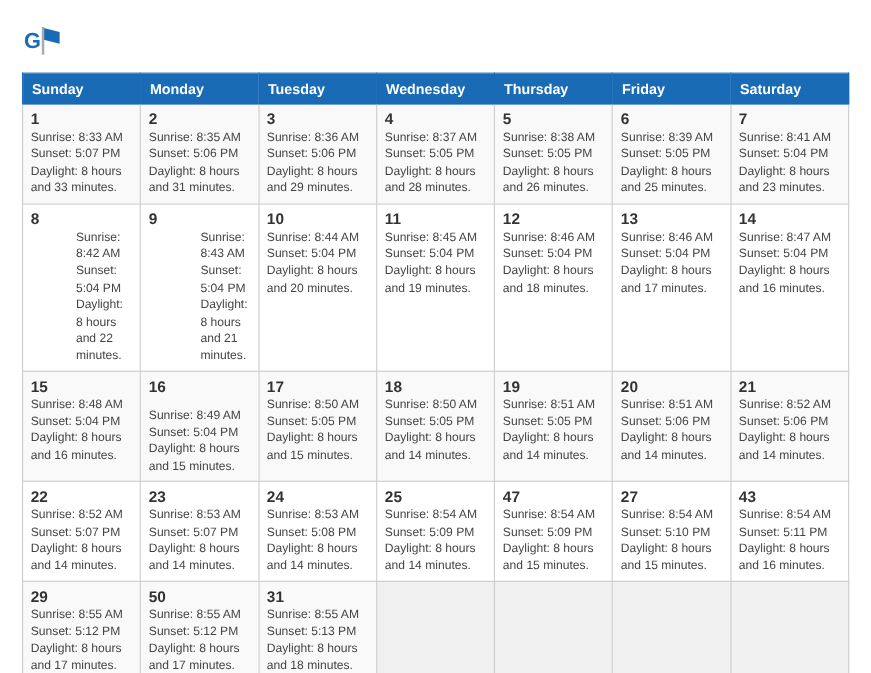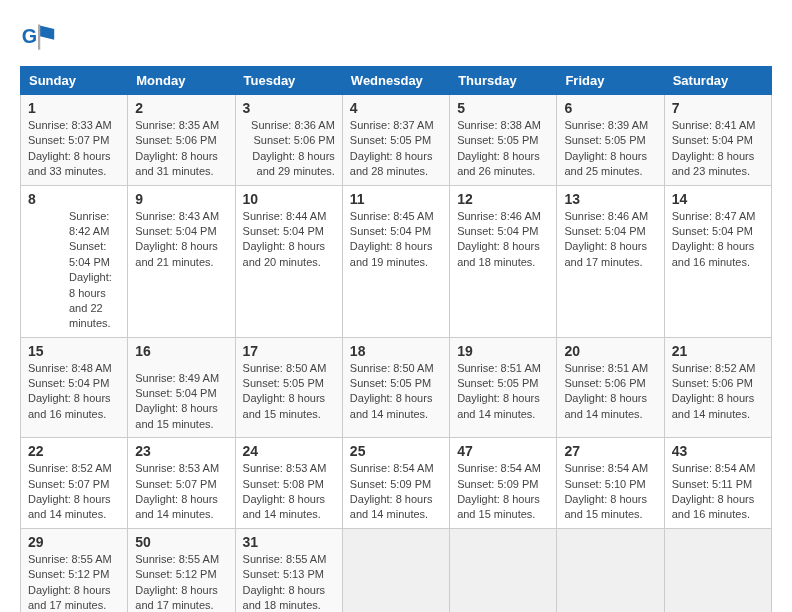--- a/index.html
+++ b/index.html
@@ -134,21 +134,21 @@
 Daylight: 8 hours and 33 minutes.</div>
         </td>
         <td>
           <span class="day-number">2</span>
           <div class="day-info" style="white-space: pre-line;">Sunrise: 8:35 AM
 Sunset: 5:06 PM
 Daylight: 8 hours and 31 minutes.</div>
         </td>
         <td>
           <span class="day-number">3</span>
-          <div class="day-info" style="white-space: pre-line; text-align: right;">Sunrise: 8:36 AM
+          <div class="day-info" style="white-space: pre-line;">Sunrise: 8:36 AM
 Sunset: 5:06 PM
 Daylight: 8 hours and 29 minutes.</div>
         </td>
         <td>
           <span class="day-number">4</span>
           <div class="day-info" style="white-space: pre-line;">Sunrise: 8:37 AM
 Sunset: 5:05 PM
 Daylight: 8 hours and 28 minutes.</div>
         </td>
         <td>
@@ -172,21 +172,21 @@
       </tr>
       <tr>
         <td>
           <span class="day-number">8</span>
           <div class="day-info" style="white-space: pre-line; margin-left: 41px;">Sunrise: 8:42 AM
 Sunset: 5:04 PM
 Daylight: 8 hours and 22 minutes.</div>
         </td>
         <td>
           <span class="day-number">9</span>
-          <div class="day-info" style="white-space: pre-line;">Sunrise: 8:43 AM
+          <div class="day-info" style="white-space: pre-line; margin-left: 47px;">Sunrise: 8:43 AM
 Sunset: 5:04 PM
 Daylight: 8 hours and 21 minutes.</div>
         </td>
         <td>
           <span class="day-number">10</span>
           <div class="day-info" style="white-space: pre-line;">Sunrise: 8:44 AM
 Sunset: 5:04 PM
 Daylight: 8 hours and 20 minutes.</div>
         </td>
         <td>

